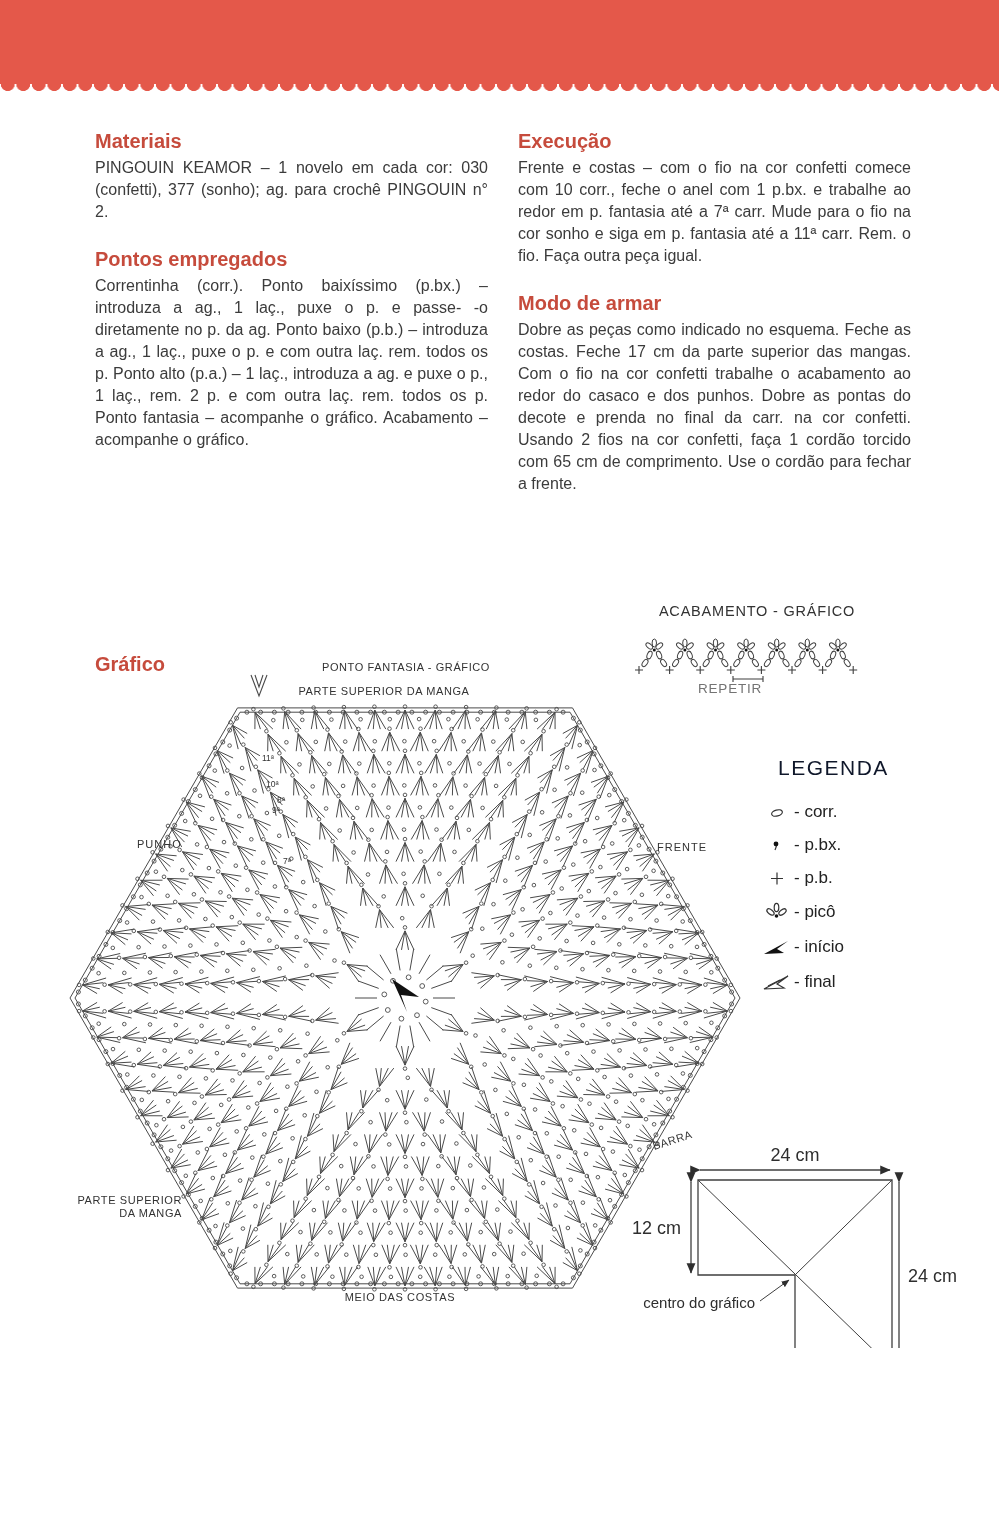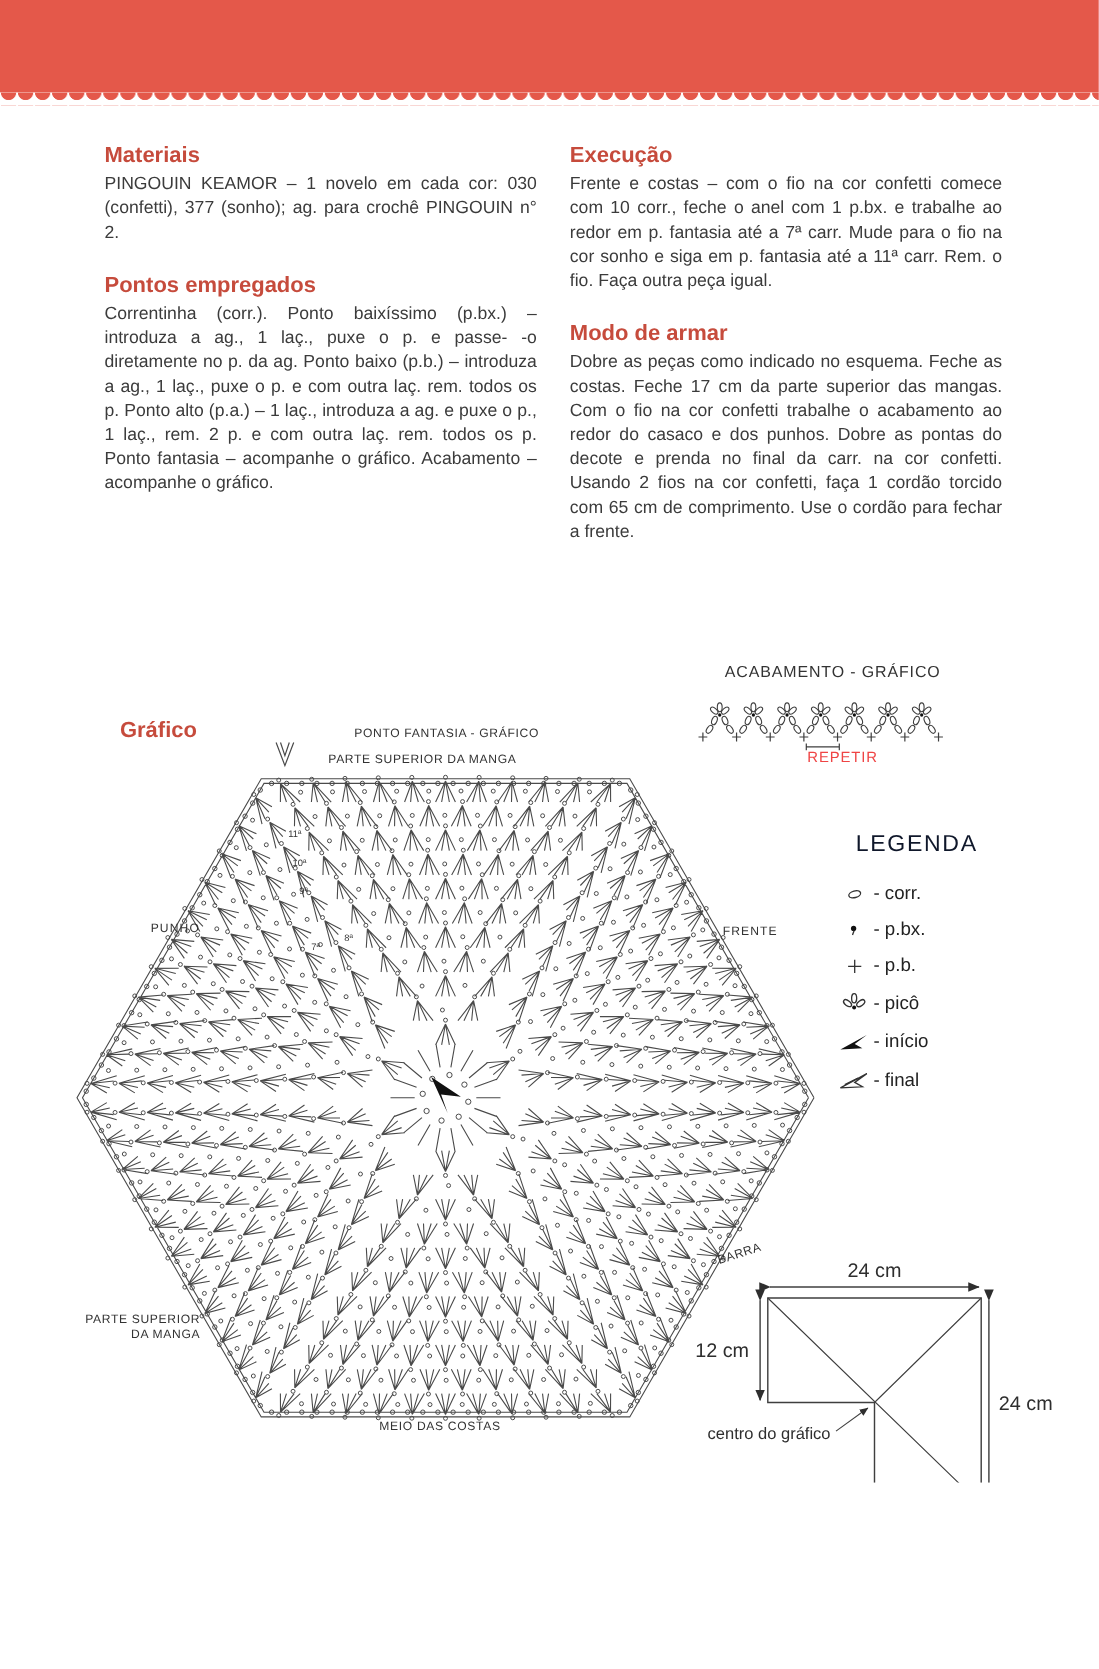--- a/index.html
+++ b/index.html
@@ -15,30 +15,30 @@
     background-image:radial-gradient(circle 7px at 7.75px 12px,#e4584a 6.7px,rgba(0,0,0,0) 7.3px);
     background-size:15.5px 12px;background-repeat:repeat-x;}
   .page-number{position:absolute;left:922px;top:1466px;width:40px;color:#b91c1c;
     font-size:21px;font-weight:bold;text-align:center;}
   
   .col{position:absolute;top:128px;width:393px;}
   .col-left{left:95px;}
   .col-right{left:518px;}
   .sec h3{margin:0 0 3px 0;font-size:20px;line-height:26px;font-weight:bold;color:#c64b3c;}
   .sec p{margin:0 0 23px 0;font-size:16px;line-height:22px;text-align:justify;color:#3b3b3b;}
-  .grafico-head{position:absolute;left:109px;top:653px;font-size:20px;font-weight:bold;color:#c64b3c;}
+  .grafico-head{position:absolute;left:95px;top:653px;font-size:20px;font-weight:bold;color:#c64b3c;}
   
   .dlabel{position:absolute;font-size:11px;letter-spacing:.6px;color:#333;white-space:nowrap;}
   .dlabel.center{text-align:center;white-space:normal;}
   .rownum{position:absolute;font-size:8.5px;color:#333;margin-top:41px;}
   
   .fin-title{position:absolute;left:622px;top:603px;width:270px;text-align:center;
     font-size:14.5px;letter-spacing:.8px;color:#333;}
-  .repetir{position:absolute;left:698px;top:681px;width:100px;text-align:right;
-    font-size:13.5px;letter-spacing:.8px;color:#ef4444;}
+  .repetir{position:absolute;left:698px;top:681px;width:100px;text-align:left;
+    font-size:13.5px;letter-spacing:.8px;color:#737373;}
   
   .legend{position:absolute;left:760px;top:756px;width:215px;}
   .legend-title{font-size:21px;letter-spacing:1.5px;color:#0f172a;margin:0 0 22px 18px;}
   .legend-item{display:flex;align-items:center;margin-bottom:13px;font-size:17px;color:#222;}
   .legend-item .sym{width:34px;display:flex;justify-content:center;flex:0 0 34px;}
   .legend-item svg{display:block;}
   .lstroke{stroke:#333;stroke-width:1.2;fill:none;}
   .lfill{fill:#111;stroke:none;}
   
   .abs{position:absolute;}
@@ -89,21 +89,21 @@
   <div class="dlabel center" style="left:274px;top:685px;width:220px;">PARTE SUPERIOR DA MANGA</div>
   <div class="dlabel" style="left:137px;top:838px;letter-spacing:1px;">PUNHO</div>
   <div class="dlabel" style="left:657px;top:841px;letter-spacing:1px;">FRENTE</div>
   <div class="dlabel center" style="left:76px;top:1194px;width:106px;text-align:right;line-height:13px;">PARTE SUPERIOR DA MANGA</div>
   <div class="dlabel center" style="left:330px;top:1291px;width:140px;">MEIO DAS COSTAS</div>
   <div class="dlabel" style="left:652px;top:1134px;transform:rotate(-18deg);">BARRA</div>
 
   <div class="rownum" style="left:262px;top:712px;">11ª</div>
   <div class="rownum" style="left:266px;top:738px;">10ª</div>
   <div class="rownum" style="left:272px;top:764px;">9ª</div>
-  <div class="rownum" style="left:277px;top:806px;padding-left:36px;">8ª</div>
+  <div class="rownum" style="left:277px;top:754px;">8ª</div>
   <div class="rownum" style="left:283px;top:815px;">7ª</div>
 
   <div class="fin-title">ACABAMENTO - GRÁFICO</div>
   <svg id="finsvg" class="abs" style="left:628px;top:630px;" width="300" height="58" viewBox="0 0 300 58">
       <ellipse cx="17" cy="33" rx="4" ry="2.3" transform="rotate(-55 17 33)" fill="none" stroke="#3f3f3f" stroke-width="1"></ellipse>
       <ellipse cx="21.5" cy="25" rx="4" ry="2.3" transform="rotate(-68 21.5 25)" fill="none" stroke="#3f3f3f" stroke-width="1"></ellipse>
       <ellipse cx="35.6" cy="33" rx="4" ry="2.3" transform="rotate(55 35.6 33)" fill="none" stroke="#3f3f3f" stroke-width="1"></ellipse>
       <ellipse cx="31.1" cy="25" rx="4" ry="2.3" transform="rotate(68 31.1 25)" fill="none" stroke="#3f3f3f" stroke-width="1"></ellipse>
       <ellipse cx="21.3" cy="16" rx="2.2" ry="4" transform="rotate(-48 21.3 16)" fill="none" stroke="#3f3f3f" stroke-width="1"></ellipse>
       <ellipse cx="26.3" cy="13" rx="2.2" ry="4" fill="none" stroke="#3f3f3f" stroke-width="1"></ellipse>

